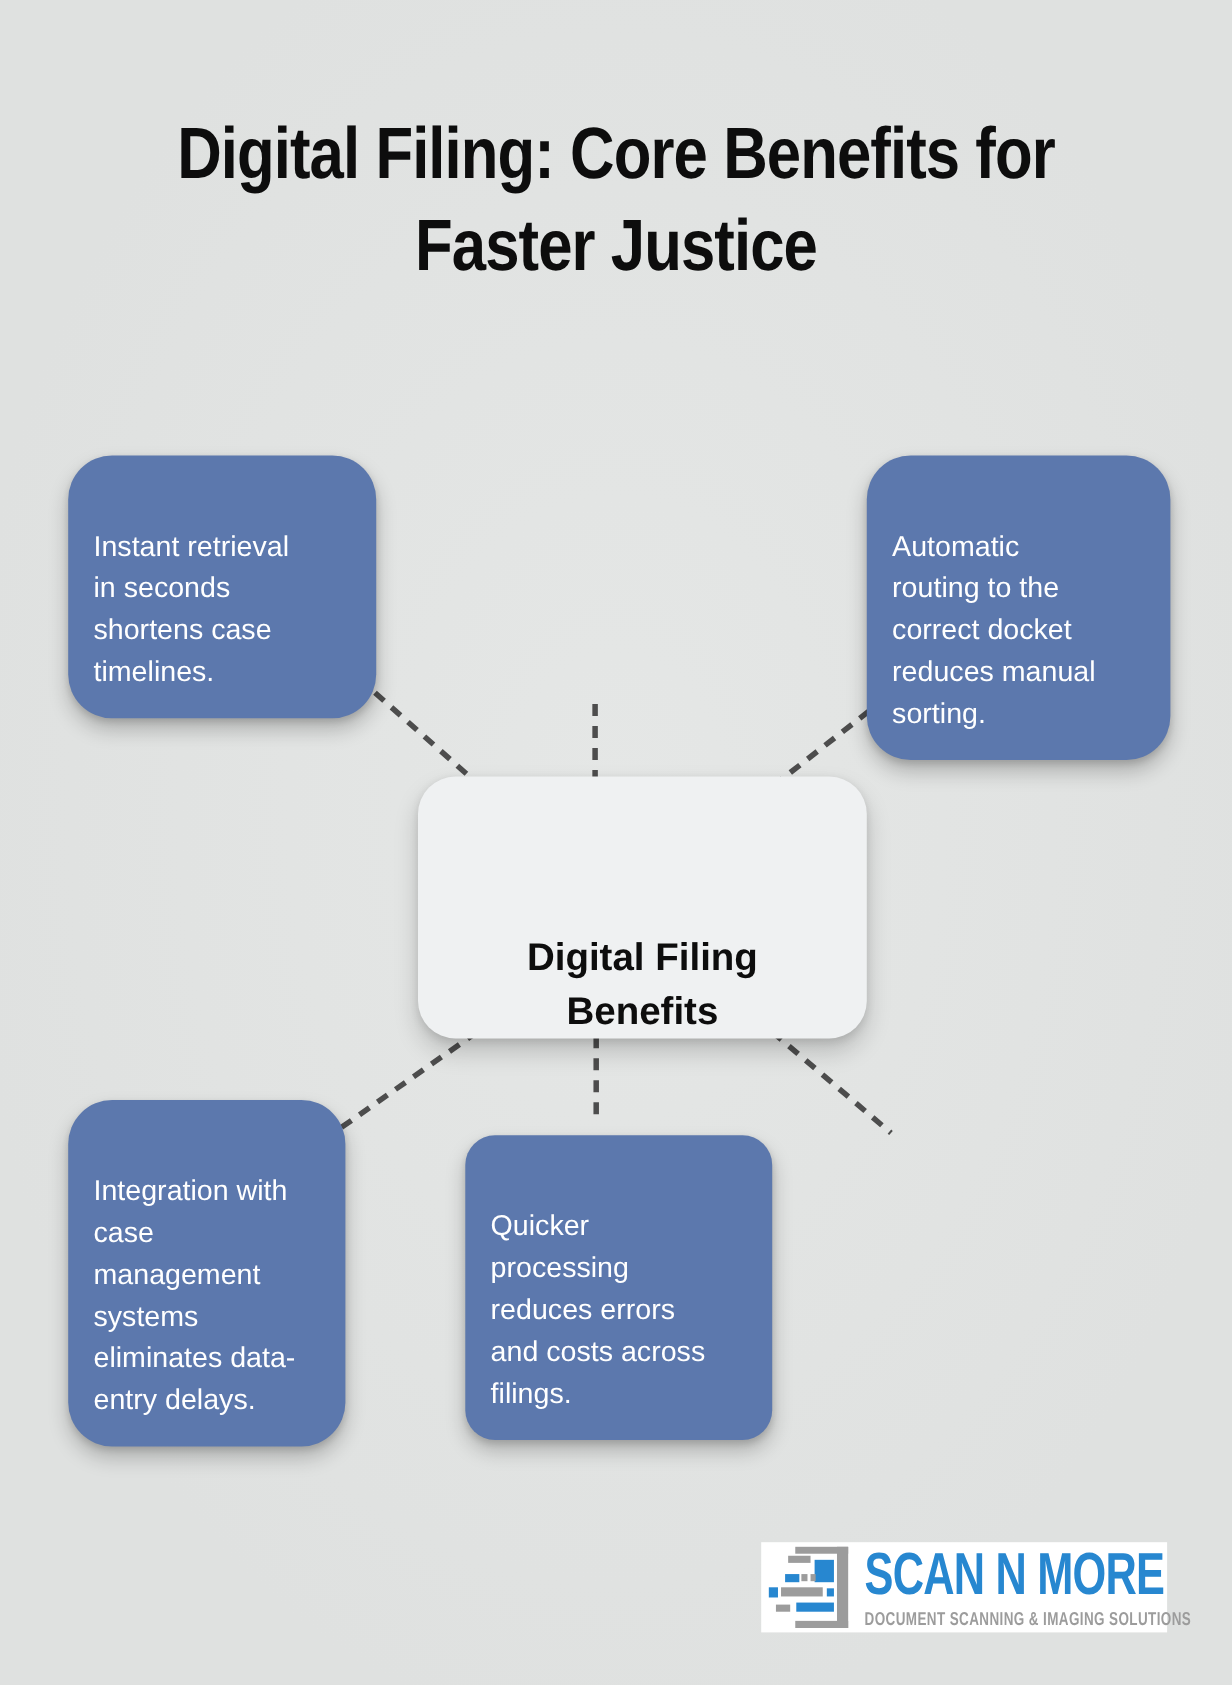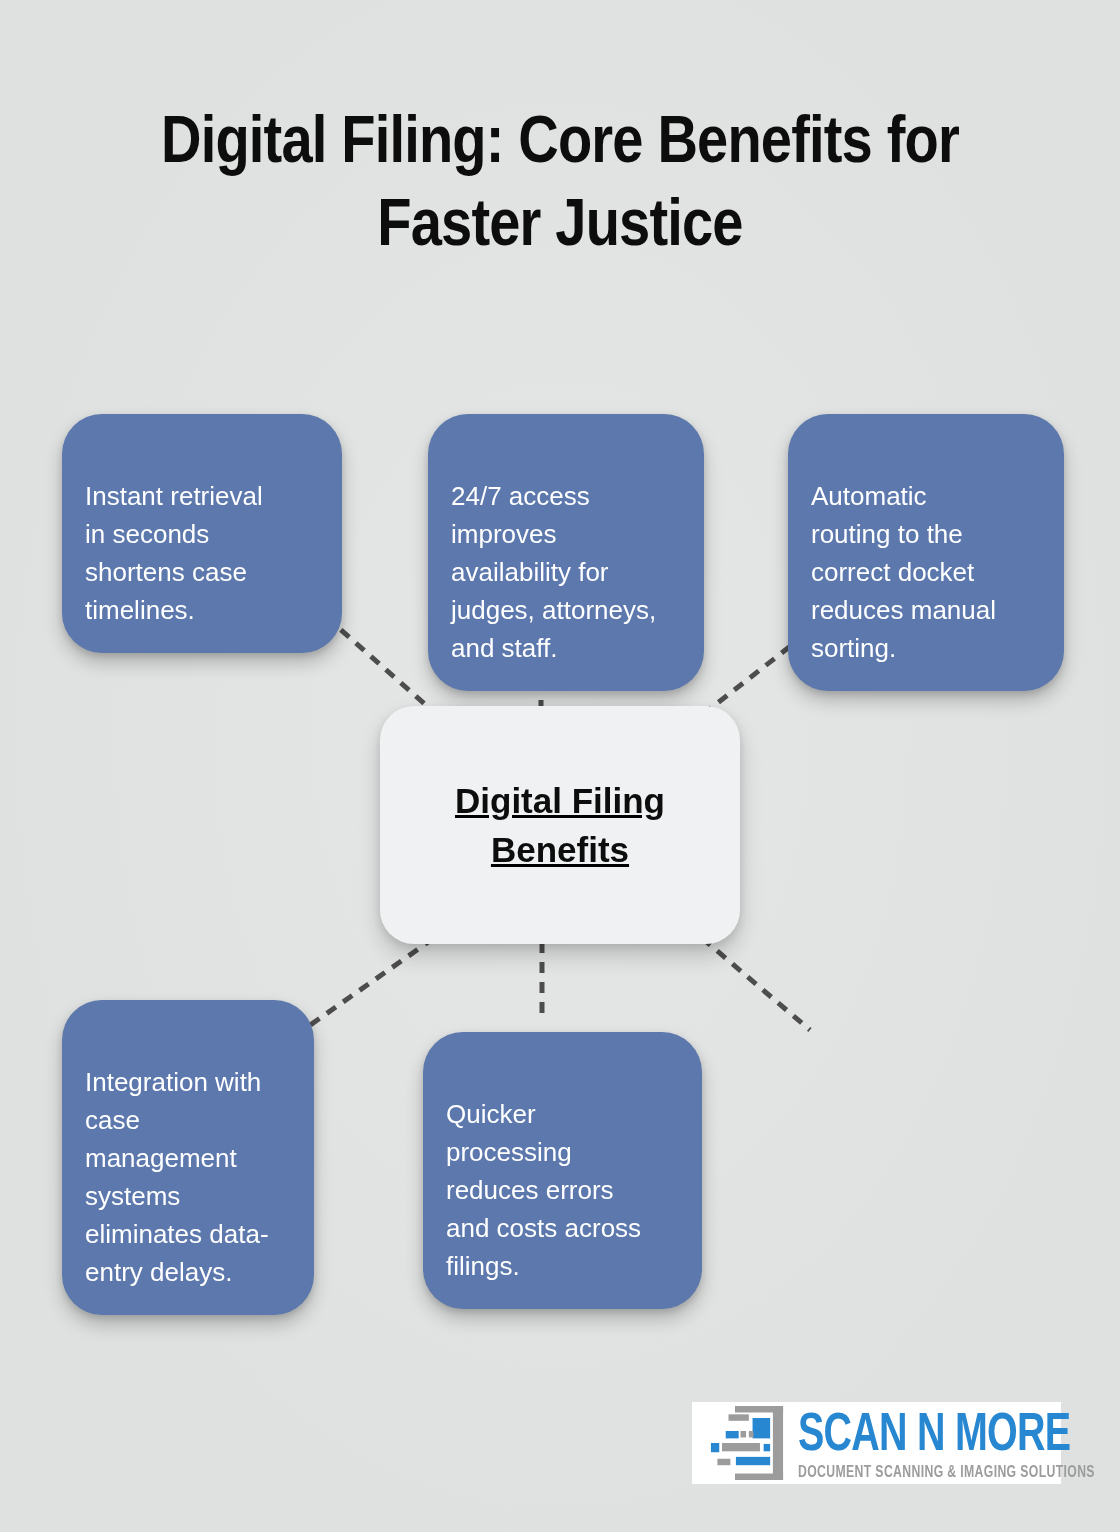--- a/index.html
+++ b/index.html
@@ -50,56 +50,55 @@
     font-size: 26px;
     line-height: 38px;
     white-space: pre-line;
     box-shadow: 0 10px 18px rgba(0,0,0,0.22), 0 3px 6px rgba(0,0,0,0.12);
     margin-top: 14px;
   }
   .node-1 { left: 62px;  top: 400px; width: 280px; min-height: 196px; }
   .node-2 { left: 428px; top: 400px; width: 276px; min-height: 237px; }
   .node-3 { left: 788px; top: 400px; width: 276px; min-height: 233px; }
   .node-4 { left: 62px;  top: 986px; width: 252px; min-height: 270px; }
-  .node-5 { left: 423px; top: 1018px; width: 279px; min-height: 232px; }
+  .node-5 { left: 423px; top: 1018px; width: 279px; min-height: 232px; border-radius: 27px; }
   .node-6 { left: 787px; top: 1017px; width: 276px; min-height: 233px; }
 
   .center-card {
     position: absolute;
     left: 380px;
     top: 706px;
-    width: 360px;
+    width: 408px;
     height: 238px;
     background: var(--center_fill, #eff1f2);
     border-radius: 34px;
     display: flex;
-    align-items: center;
+    align-items: flex-end;
     justify-content: center;
     text-align: center;
     box-shadow: 0 12px 22px rgba(0,0,0,0.18), 0 3px 8px rgba(0,0,0,0.10);
-    text-decoration: underline;
   }
   .center-card .center-label {
     font-size: 35px;
     font-weight: bold;
     line-height: 1.4;
     color: var(--center_text, #0d0d0d);
     white-space: pre-line;
   }
 
   .logo {
     position: absolute;
     left: 692px;
     top: 1402px;
     width: 369px;
     height: 82px;
     background: #ffffff;
     display: flex;
     align-items: center;
-    padding-left: 16px;
+    padding-left: 4px;
   }
   .logo-icon { width: 78px; height: 74px; flex: 0 0 auto; }
   .logo-icon .g { fill: var(--logo_gray, #9c9c9c); }
   .logo-icon .b { fill: var(--logo_blue, #2787d0); }
   .logo-text { margin-left: 12px; overflow: visible; }
   .logo-name {
     font-size: 54px;
     font-weight: bold;
     color: var(--logo_blue, #2787d0);
     letter-spacing: -1px;
@@ -134,27 +133,20 @@
     <line x1="434" y1="938" x2="306" y2="1028"></line>
     <line x1="542" y1="942" x2="542" y2="1016"></line>
     <line x1="702" y1="938" x2="810" y2="1030"></line>
   </svg>
 
   <div class="node node-1">
     <span>Instant retrieval
 in seconds
 shortens case
 timelines.</span>
-  </div>
-  <div class="node node-2">
-    <span>24/7 access
-improves
-availability for
-judges, attorneys,
-and staff.</span>
   </div>
   <div class="node node-3">
     <span>Automatic
 routing to the
 correct docket
 reduces manual
 sorting.</span>
   </div>
 
   <div class="center-card">

